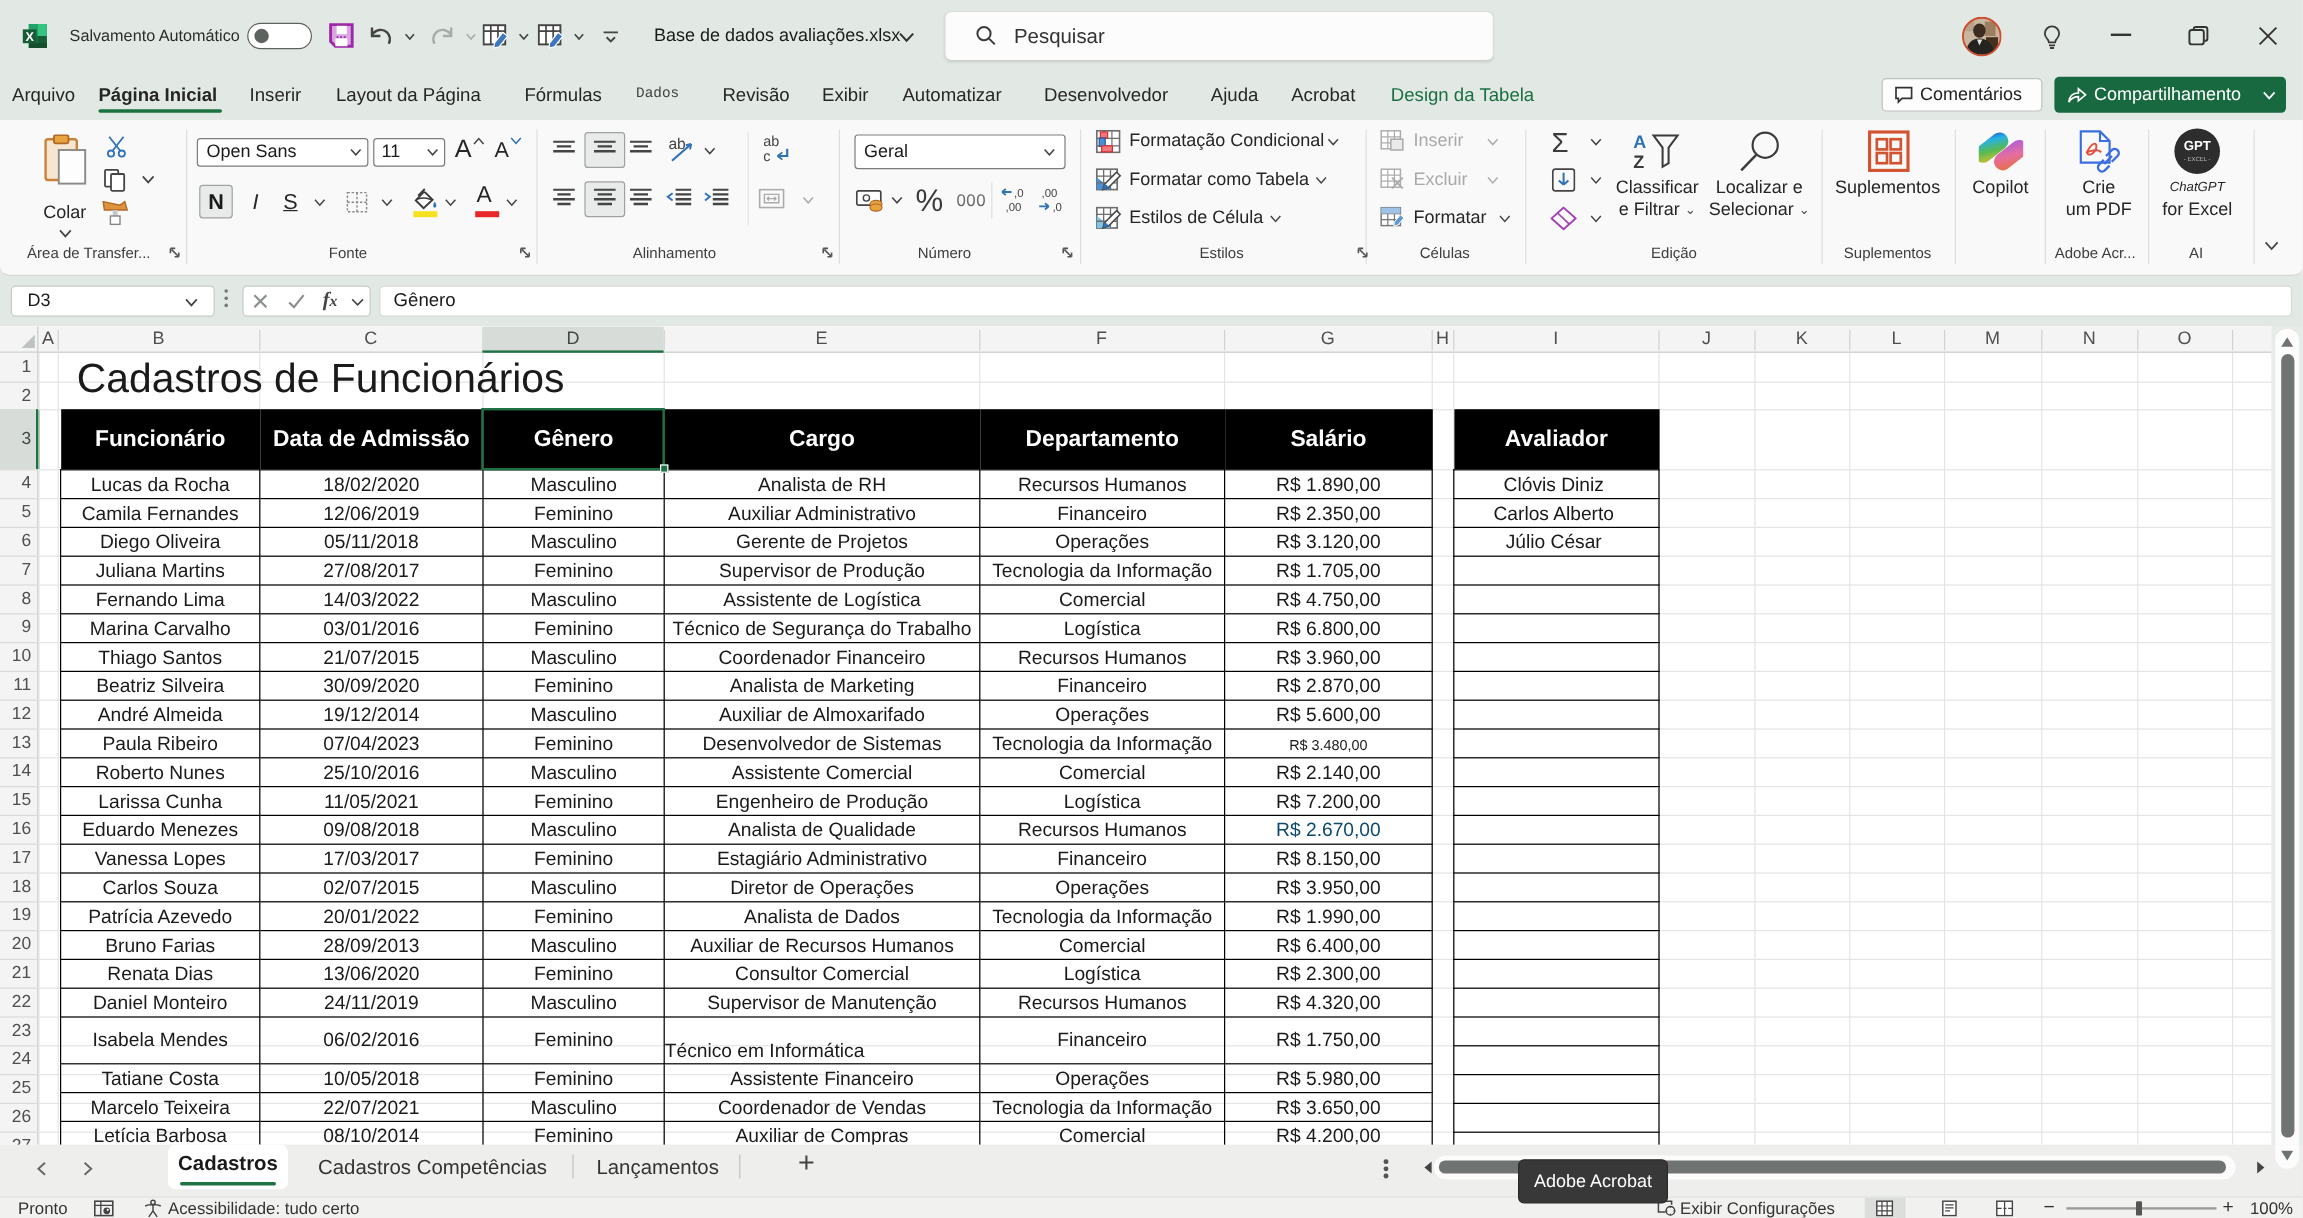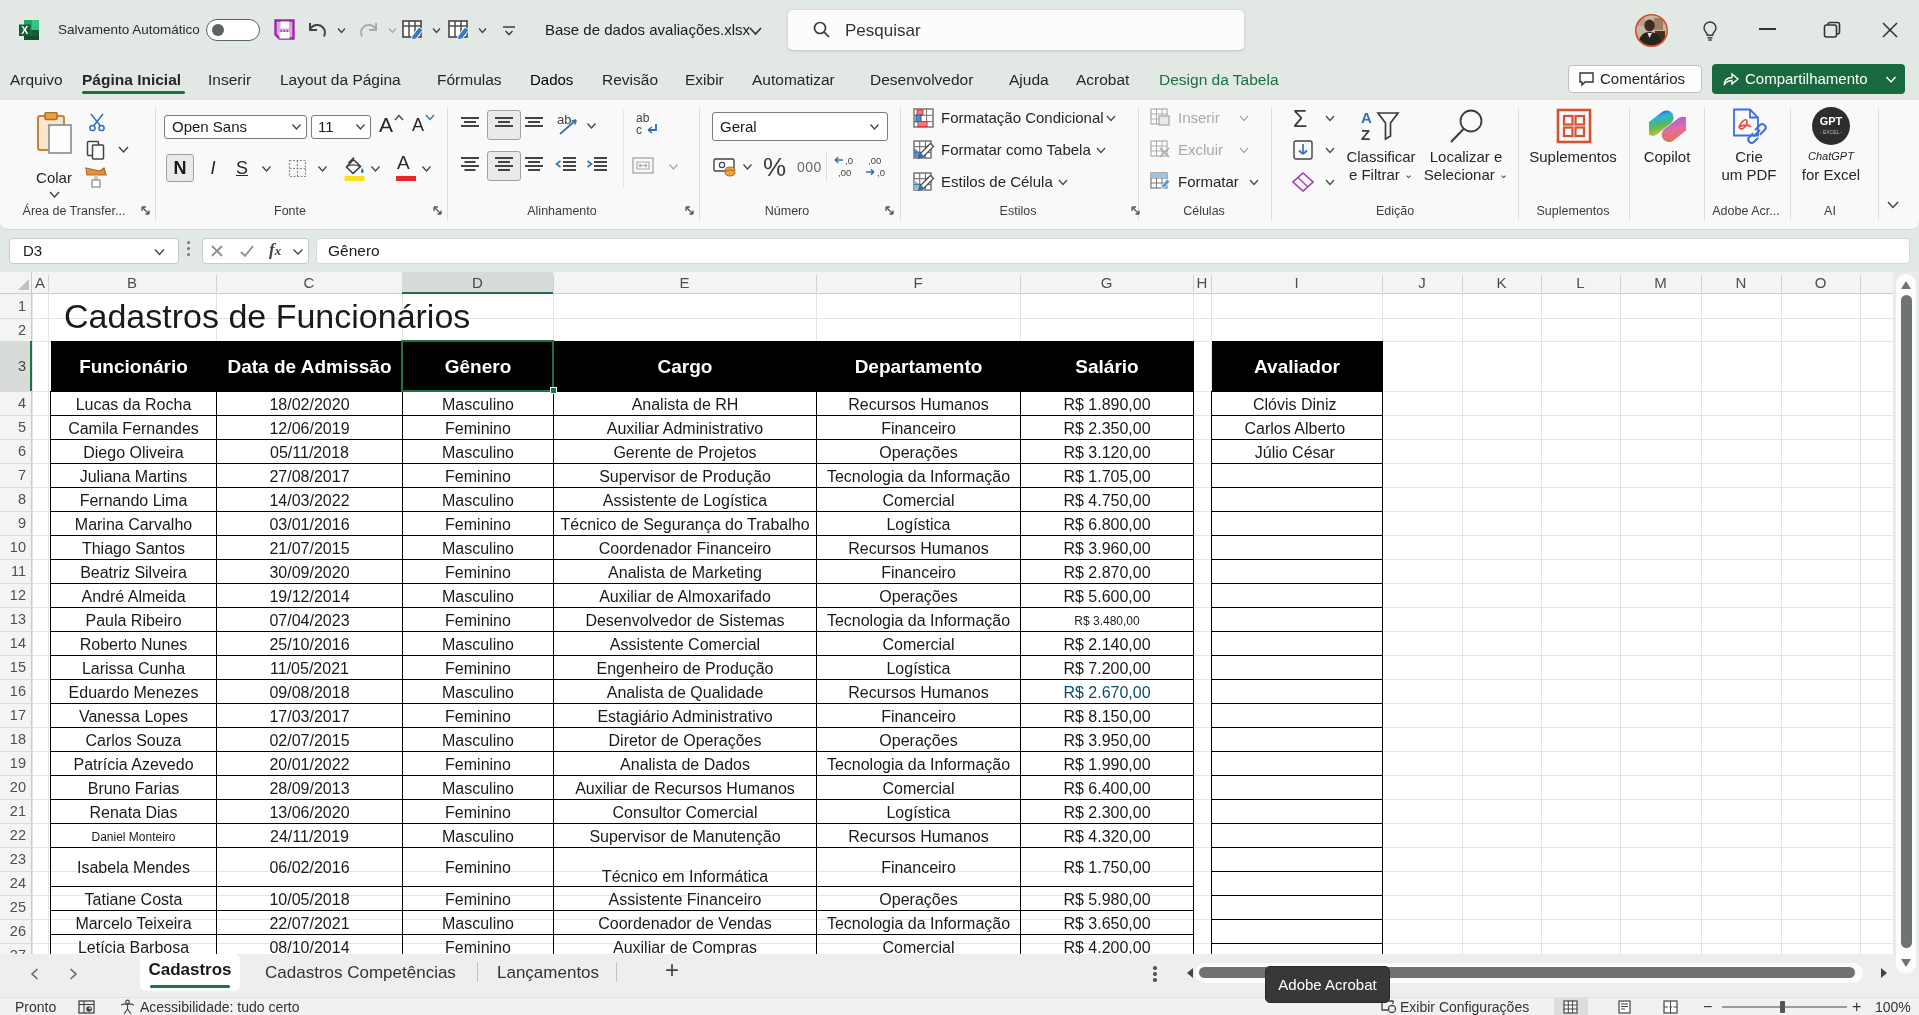--- a/index.html
+++ b/index.html
@@ -109,21 +109,21 @@
 <line x1="2" y1="2" x2="16" y2="16" stroke="#333" stroke-width="1.6"></line>
 <line x1="16" y1="2" x2="2" y2="16" stroke="#333" stroke-width="1.6"></line>
 </svg>
 </div>
 <div class="abs" style="left:0;top:60px;width:1919px;height:40px;background:#E2E9E4;">
 <div class="abs" style="left:10px;top:11px;font-size:15.5px;font-weight:normal;color:#262626;">Arquivo</div>
 <div class="abs" style="left:82px;top:11px;font-size:15.5px;font-weight:bold;color:#262626;">Página Inicial</div>
 <div class="abs" style="left:208px;top:11px;font-size:15.5px;font-weight:normal;color:#262626;">Inserir</div>
 <div class="abs" style="left:280px;top:11px;font-size:15.5px;font-weight:normal;color:#262626;">Layout da Página</div>
 <div class="abs" style="left:437px;top:11px;font-size:15.5px;font-weight:normal;color:#262626;">Fórmulas</div>
-<div class="abs" style="left:530px;top:11px;font-size:15px;font-weight:normal;color:#000000;">Dados</div>
+<div class="abs" style="left:530px;top:11px;font-size:12px;font-weight:normal;color:#404040;font-family:Liberation Mono, monospace;">Dados</div>
 <div class="abs" style="left:602px;top:11px;font-size:15.5px;font-weight:normal;color:#262626;">Revisão</div>
 <div class="abs" style="left:685px;top:11px;font-size:15.5px;font-weight:normal;color:#262626;">Exibir</div>
 <div class="abs" style="left:752px;top:11px;font-size:15.5px;font-weight:normal;color:#262626;">Automatizar</div>
 <div class="abs" style="left:870px;top:11px;font-size:15.5px;font-weight:normal;color:#262626;">Desenvolvedor</div>
 <div class="abs" style="left:1009px;top:11px;font-size:15.5px;font-weight:normal;color:#262626;">Ajuda</div>
 <div class="abs" style="left:1076px;top:11px;font-size:15.5px;font-weight:normal;color:#262626;">Acrobat</div>
 <div class="abs" style="left:1159px;top:11px;font-size:15.5px;font-weight:normal;color:#1B6F44;">Design da Tabela</div>
 <div class="abs" style="left:82px;top:31px;width:103px;height:2.5px;background:#1A7240;border-radius:2px;"></div>
 <div class="abs" style="left:1568px;top:5px;width:134px;height:28px;background:#FDFDFD;border:1px solid #BDC2BE;border-radius:4px;"></div>
 <svg class="abs" style="left:1578px;top:11px;" width="17" height="16" viewBox="0 0 17 16">
@@ -821,32 +821,32 @@
         </tr>
         <tr style="height:24px;">
           <td style="border:1px solid #000;font-size:16px;color:#1a1a1a;text-align:center;vertical-align:middle;white-space:nowrap;overflow:hidden;padding:3px 0 0 0;">Renata Dias</td>
           <td style="border:1px solid #000;font-size:16px;color:#1a1a1a;text-align:center;vertical-align:middle;white-space:nowrap;overflow:hidden;padding:3px 0 0 0;">13/06/2020</td>
           <td style="border:1px solid #000;font-size:16px;color:#1a1a1a;text-align:center;vertical-align:middle;white-space:nowrap;overflow:hidden;padding:3px 0 0 0;">Feminino</td>
           <td style="border:1px solid #000;font-size:16px;color:#1a1a1a;text-align:center;vertical-align:middle;white-space:nowrap;overflow:hidden;padding:3px 0 0 0;">Consultor Comercial</td>
           <td style="border:1px solid #000;font-size:16px;color:#1a1a1a;text-align:center;vertical-align:middle;white-space:nowrap;overflow:hidden;padding:3px 0 0 0;">Logística</td>
           <td style="border:1px solid #000;font-size:16px;color:#1a1a1a;text-align:center;vertical-align:middle;white-space:nowrap;overflow:hidden;padding:3px 0 0 0;">R$ 2.300,00</td>
         </tr>
         <tr style="height:24px;">
-          <td style="border:1px solid #000;font-size:12px;color:#1a1a1a;text-align:center;vertical-align:middle;white-space:nowrap;overflow:hidden;padding:3px 0 0 0;">Daniel Monteiro</td>
+          <td style="border:1px solid #000;font-size:16px;color:#1a1a1a;text-align:center;vertical-align:middle;white-space:nowrap;overflow:hidden;padding:3px 0 0 0;">Daniel Monteiro</td>
           <td style="border:1px solid #000;font-size:16px;color:#1a1a1a;text-align:center;vertical-align:middle;white-space:nowrap;overflow:hidden;padding:3px 0 0 0;">24/11/2019</td>
           <td style="border:1px solid #000;font-size:16px;color:#1a1a1a;text-align:center;vertical-align:middle;white-space:nowrap;overflow:hidden;padding:3px 0 0 0;">Masculino</td>
           <td style="border:1px solid #000;font-size:16px;color:#1a1a1a;text-align:center;vertical-align:middle;white-space:nowrap;overflow:hidden;padding:3px 0 0 0;">Supervisor de Manutenção</td>
           <td style="border:1px solid #000;font-size:16px;color:#1a1a1a;text-align:center;vertical-align:middle;white-space:nowrap;overflow:hidden;padding:3px 0 0 0;">Recursos Humanos</td>
           <td style="border:1px solid #000;font-size:16px;color:#1a1a1a;text-align:center;vertical-align:middle;white-space:nowrap;overflow:hidden;padding:3px 0 0 0;">R$ 4.320,00</td>
         </tr>
         <tr style="height:24px;">
           <td style="border:1px solid #000;font-size:16px;color:#1a1a1a;text-align:center;vertical-align:middle;white-space:nowrap;overflow:hidden;padding:3px 0 0 0;">Isabela Mendes</td>
           <td style="border:1px solid #000;font-size:16px;color:#1a1a1a;text-align:center;vertical-align:middle;white-space:nowrap;overflow:hidden;padding:3px 0 0 0;">06/02/2016</td>
           <td style="border:1px solid #000;font-size:16px;color:#1a1a1a;text-align:center;vertical-align:middle;white-space:nowrap;overflow:hidden;padding:3px 0 0 0;">Feminino</td>
-          <td style="border:1px solid #000;font-size:16px;color:#1a1a1a;text-align:center;vertical-align:middle;white-space:nowrap;overflow:hidden;padding:20px 0 0 0;">Técnico em Informática</td>
+          <td style="border:1px solid #000;font-size:16px;color:#1a1a1a;vertical-align:middle;white-space:nowrap;overflow:hidden;padding:20px 0 0 0;">Técnico em Informática</td>
           <td style="border:1px solid #000;font-size:16px;color:#1a1a1a;text-align:center;vertical-align:middle;white-space:nowrap;overflow:hidden;padding:3px 0 0 0;">Financeiro</td>
           <td style="border:1px solid #000;font-size:16px;color:#1a1a1a;text-align:center;vertical-align:middle;white-space:nowrap;overflow:hidden;padding:3px 0 0 0;">R$ 1.750,00</td>
         </tr>
         <tr style="height:24px;">
           <td style="border:1px solid #000;font-size:16px;color:#1a1a1a;text-align:center;vertical-align:middle;white-space:nowrap;overflow:hidden;padding:3px 0 0 0;">Tatiane Costa</td>
           <td style="border:1px solid #000;font-size:16px;color:#1a1a1a;text-align:center;vertical-align:middle;white-space:nowrap;overflow:hidden;padding:3px 0 0 0;">10/05/2018</td>
           <td style="border:1px solid #000;font-size:16px;color:#1a1a1a;text-align:center;vertical-align:middle;white-space:nowrap;overflow:hidden;padding:3px 0 0 0;">Feminino</td>
           <td style="border:1px solid #000;font-size:16px;color:#1a1a1a;text-align:center;vertical-align:middle;white-space:nowrap;overflow:hidden;padding:3px 0 0 0;">Assistente Financeiro</td>
           <td style="border:1px solid #000;font-size:16px;color:#1a1a1a;text-align:center;vertical-align:middle;white-space:nowrap;overflow:hidden;padding:3px 0 0 0;">Operações</td>
           <td style="border:1px solid #000;font-size:16px;color:#1a1a1a;text-align:center;vertical-align:middle;white-space:nowrap;overflow:hidden;padding:3px 0 0 0;">R$ 5.980,00</td>

